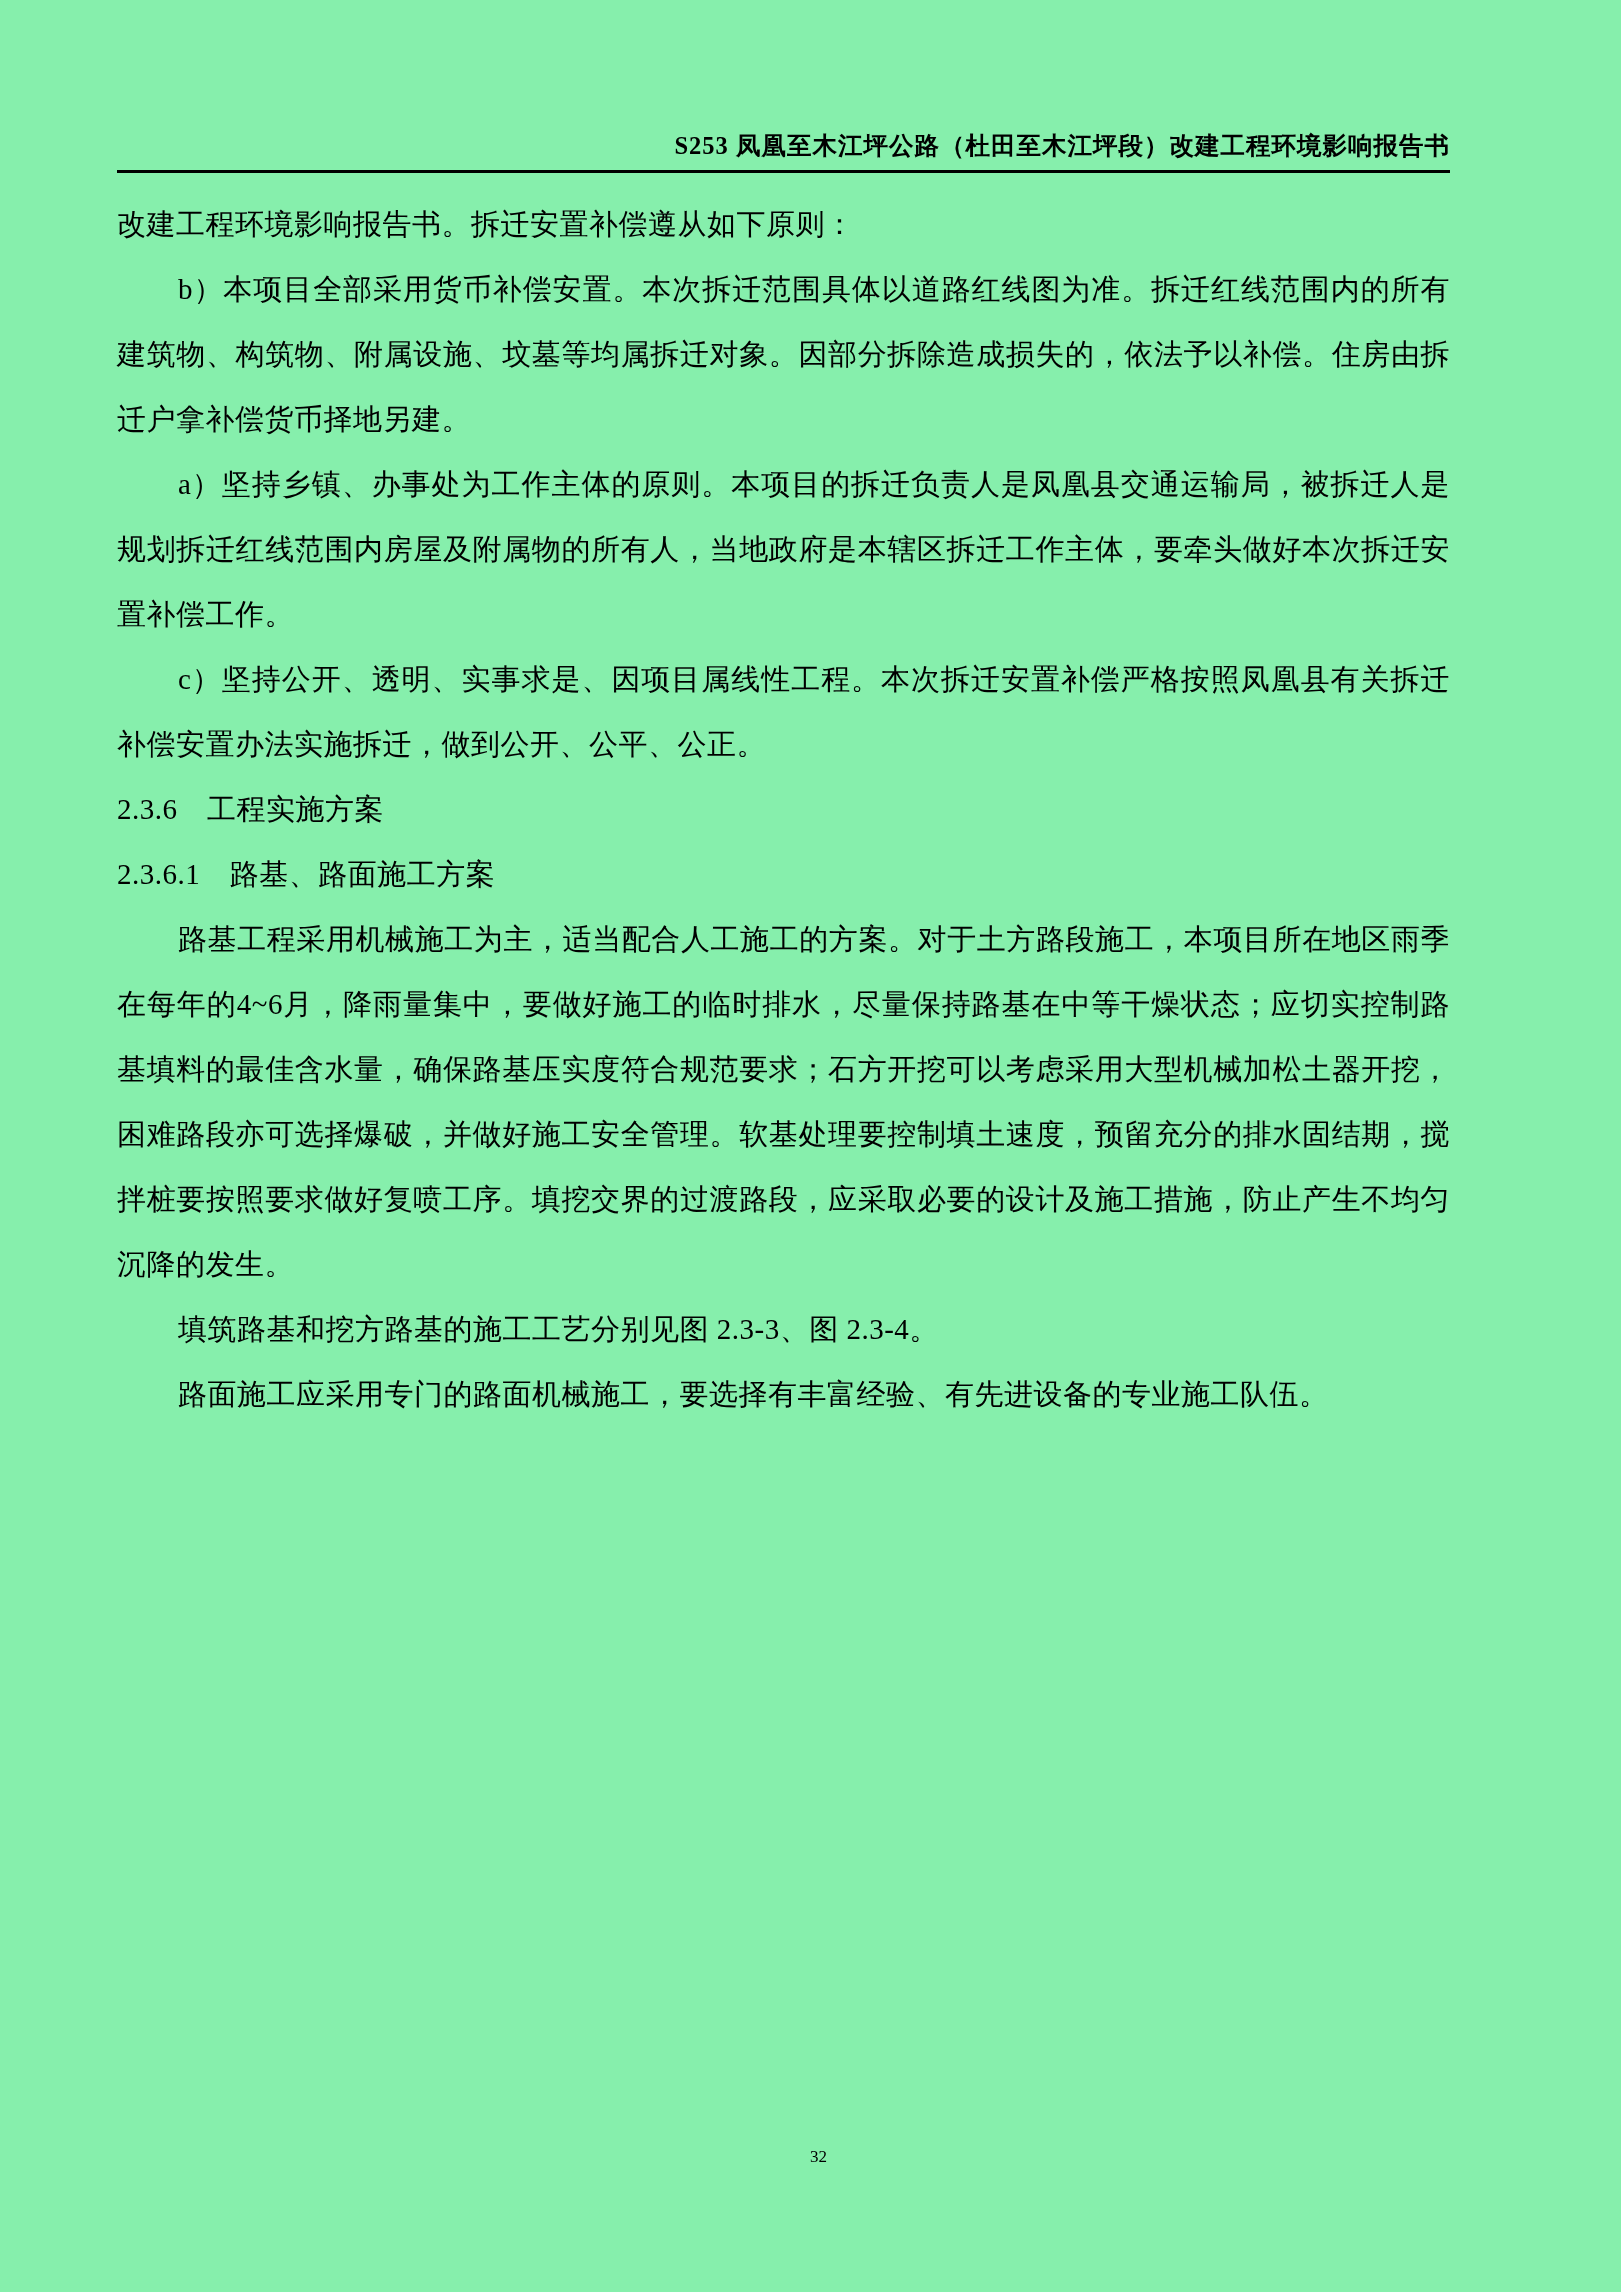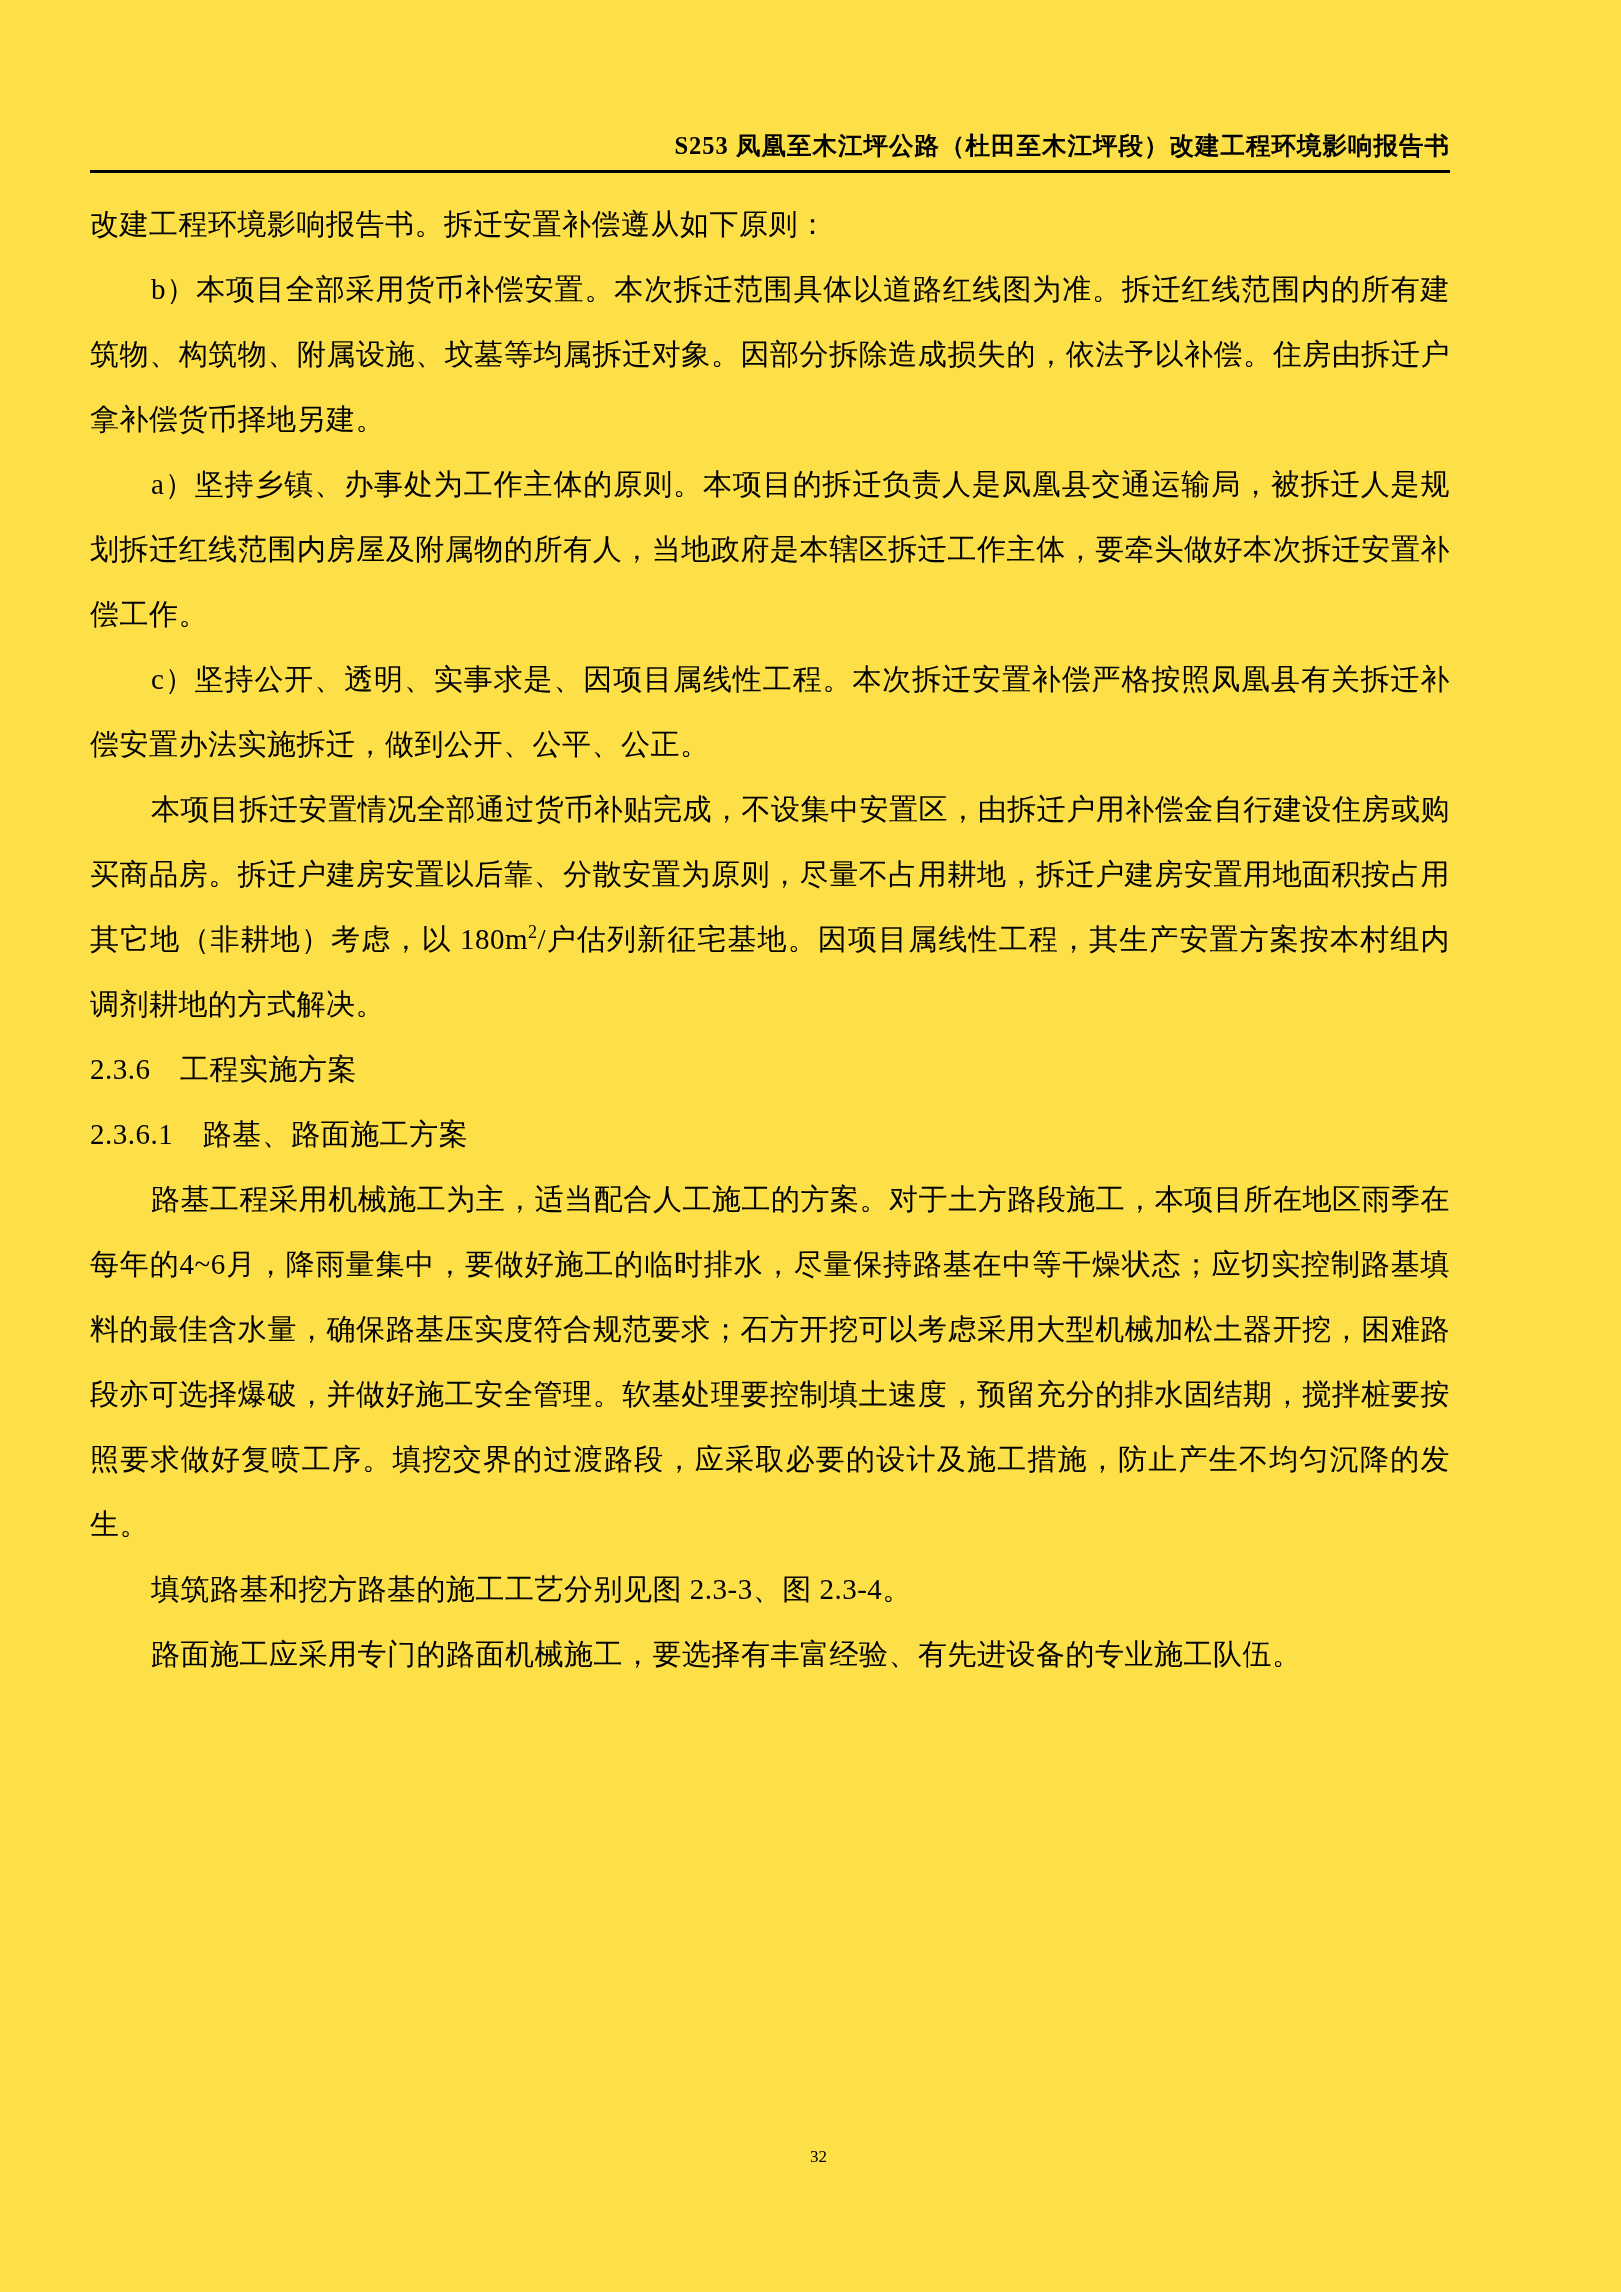--- a/index.html
+++ b/index.html
@@ -4,25 +4,25 @@
 <style>
   html, body {
     margin: 0;
     padding: 0;
     background: #ffffff;
   }
   .page {
     position: relative;
     width: 1621px;
     height: 2293px;
-    background: #fde047;
+    background: #86efac;
     color: #000000;
     font-family: "Liberation Serif", "DejaVu Serif", serif;
     box-sizing: border-box;
-    padding: 0 171px 0 90px;
+    padding: 0 171px 0 117px;
     overflow: hidden;
   }
   .doc-header {
     padding-top: 129px;
   }
   .doc-header-text {
     text-align: right;
     font-size: 24.5px;
     font-weight: bold;
     line-height: 33px;
@@ -82,21 +82,20 @@
   <main class="doc-body">
 
     <p class="para-noindent">改建工程环境影响报告书。拆迁安置补偿遵从如下原则：</p>
 
     <p class="para-indent">b）本项目全部采用货币补偿安置。本次拆迁范围具体以道路红线图为准。拆迁红线范围内的所有建筑物、构筑物、附属设施、坟墓等均属拆迁对象。因部分拆除造成损失的，依法予以补偿。住房由拆迁户拿补偿货币择地另建。</p>
 
     <p class="para-indent">a）坚持乡镇、办事处为工作主体的原则。本项目的拆迁负责人是凤凰县交通运输局，被拆迁人是规划拆迁红线范围内房屋及附属物的所有人，当地政府是本辖区拆迁工作主体，要牵头做好本次拆迁安置补偿工作。</p>
 
     <p class="para-indent">c）坚持公开、透明、实事求是、因项目属线性工程。本次拆迁安置补偿严格按照凤凰县有关拆迁补偿安置办法实施拆迁，做到公开、公平、公正。</p>
 
-    <p class="para-indent"><span>本项目拆迁安置情况全部通过货币补贴完成，不设集中安置区，由拆迁户用补偿金自行建设住房或购买商品房。拆迁户建房安置以后靠、分散安置为原则，尽量不占用耕地，拆迁户建房安置用地面积按占用其它地（非耕地）考虑，以 180m</span><sup class="msup">2</sup><span>/户估列新征宅基地。因项目属线性工程，其生产安置方案按本村组内调剂耕地的方式解决。</span></p>
 
     <p class="para-heading">2.3.6　工程实施方案</p>
 
     <p class="para-heading">2.3.6.1　路基、路面施工方案</p>
 
     <p class="para-indent">路基工程采用机械施工为主，适当配合人工施工的方案。对于土方路段施工，本项目所在地区雨季在每年的4~6月，降雨量集中，要做好施工的临时排水，尽量保持路基在中等干燥状态；应切实控制路基填料的最佳含水量，确保路基压实度符合规范要求；石方开挖可以考虑采用大型机械加松土器开挖，困难路段亦可选择爆破，并做好施工安全管理。软基处理要控制填土速度，预留充分的排水固结期，搅拌桩要按照要求做好复喷工序。填挖交界的过渡路段，应采取必要的设计及施工措施，防止产生不均匀沉降的发生。</p>
 
     <p class="para-indent">填筑路基和挖方路基的施工工艺分别见图 2.3-3、图 2.3-4。</p>
 
     <p class="para-indent">路面施工应采用专门的路面机械施工，要选择有丰富经验、有先进设备的专业施工队伍。</p>

